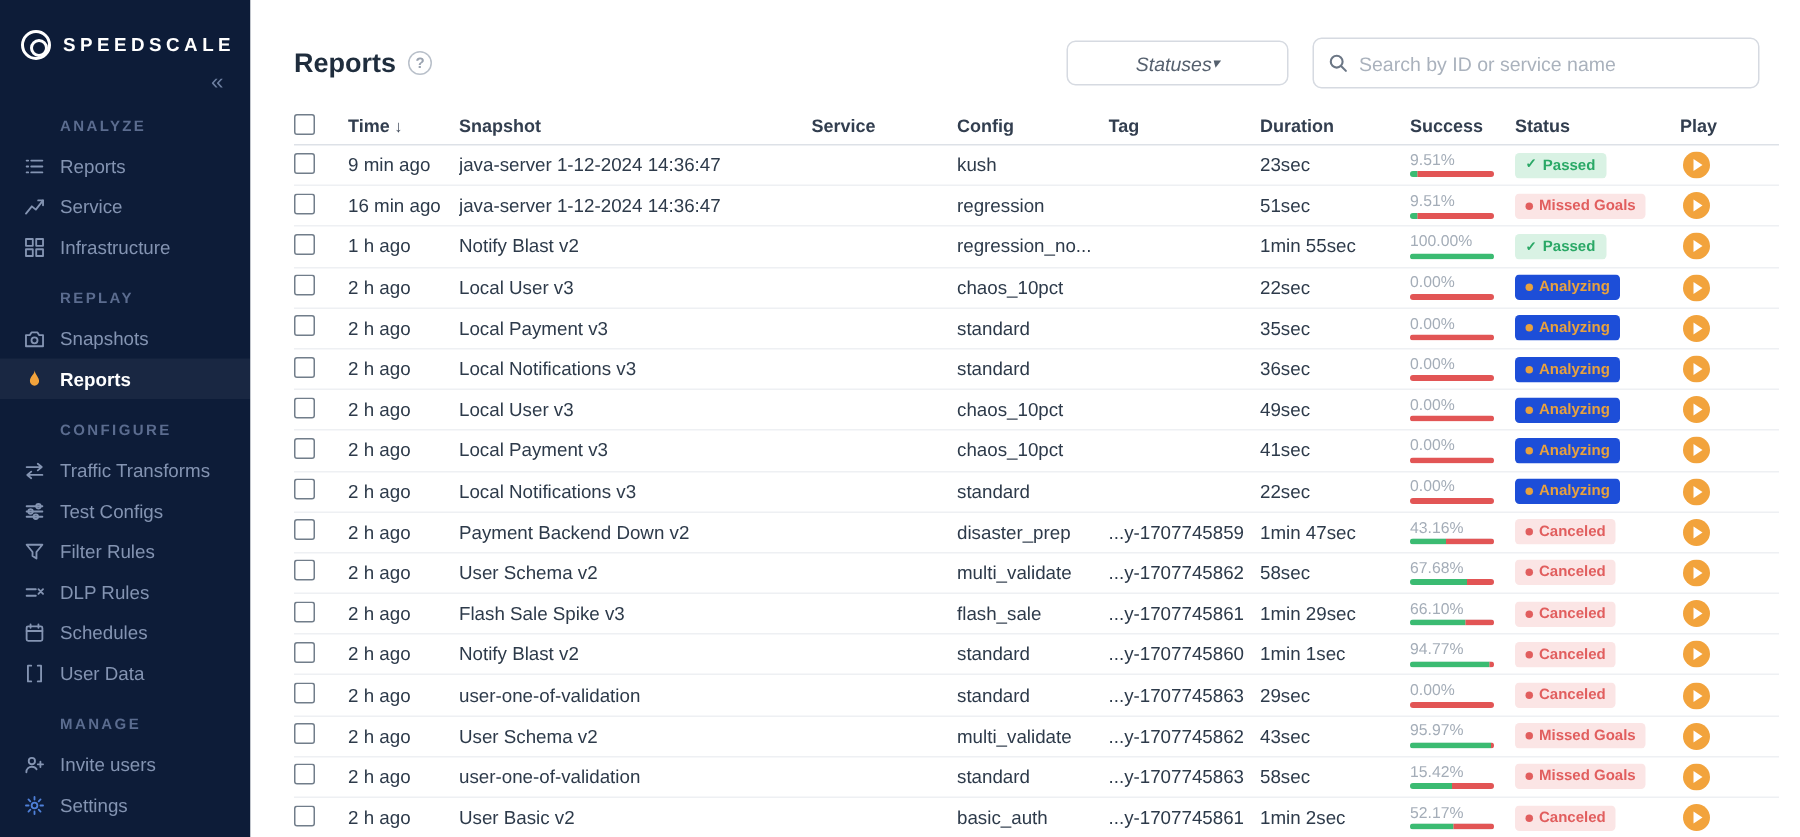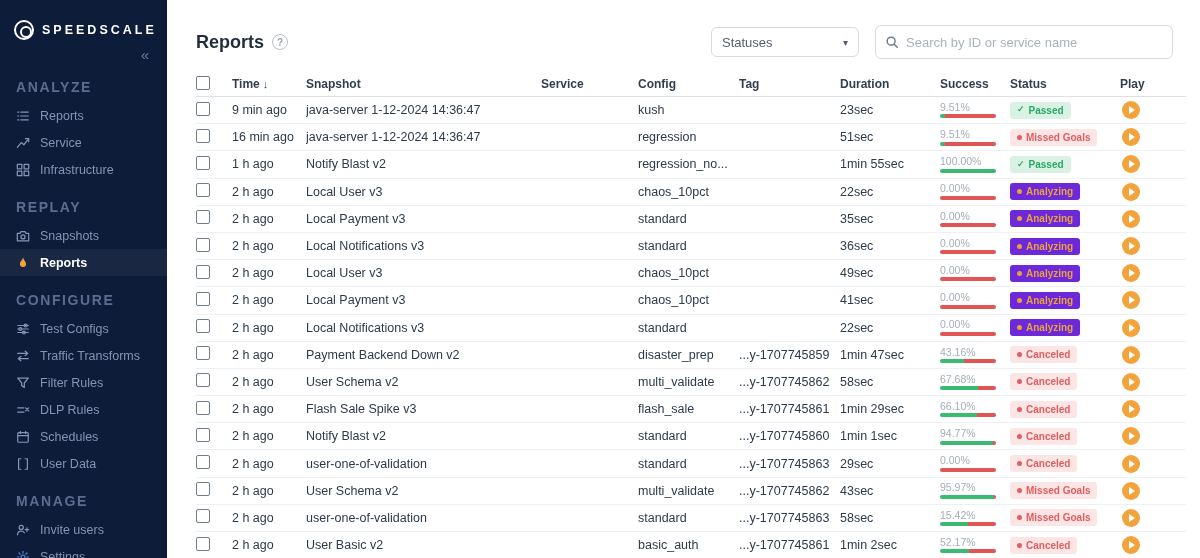--- a/index.html
+++ b/index.html
@@ -7,39 +7,39 @@
   body { font-family:"Liberation Sans", sans-serif; background:#fff; }
   .app { display:flex; width:1200px; height:558px; }
 
   
   .sidebar { width:167px; flex-shrink:0; background:#0d1c38; color:#8494b2; overflow:hidden; }
   .logo-row { display:flex; align-items:center; gap:8px; padding:20px 10px 0 14px; }
   .logo-mark { width:20px; height:20px; border:2px solid #fff; border-radius:50%; position:relative; flex-shrink:0; }
   .logo-mark::after { content:""; position:absolute; left:4px; top:4px; width:8px; height:8px; border:2px solid #fff; border-radius:50%; }
   .logo-text { color:#fff; font-weight:bold; font-size:12.5px; letter-spacing:3px; }
   .collapse { text-align:right; padding:6px 18px 0 0; color:#6d7fa0; font-size:15px; cursor:pointer; }
-  .section-label { padding:16px 16px 7px; font-size:14px; font-weight:bold; letter-spacing:1.6px; color:#5b6c8f; }
+  .section-label { padding:16px 16px 7px; font-size:10px; font-weight:bold; letter-spacing:1.6px; color:#5b6c8f;margin-left:24px; }
   .nav-item { display:flex; align-items:center; gap:10px; padding:6.5px 16px; font-size:12.5px; color:#8494b2; cursor:pointer; }
   .nav-item.active { color:#fff; font-weight:bold; background:rgba(255,255,255,0.05); }
   .nav-item.active .nav-icon { color:#f2a33c; }
   .nav-icon { width:14px; height:14px; display:inline-flex; flex-shrink:0; }
   .nav-icon svg { width:14px; height:14px; stroke:currentColor; fill:none; stroke-width:1.4; stroke-linecap:round; stroke-linejoin:round; }
   .nav-icon svg.fill path { fill:currentColor; stroke:none; }
   .nav-item[data-name="sidebar-item-settings"] .nav-icon { color:#4f80d9; }
 
   
   .main { flex:1; background:#fff; padding:0 14px 0 29px; overflow:hidden; }
   .topbar { display:flex; align-items:center; height:72px; padding-top:12px; }
   .page-title { font-size:18px; font-weight:bold; color:#1f2d3d; }
   .help { width:16px; height:16px; border:1.5px solid #b9c0ca; border-radius:50%; color:#9aa3b0;
           font-size:10px; font-weight:bold; display:inline-flex; align-items:center; justify-content:center;
           margin-left:8px; cursor:pointer; }
   .spacer { flex:1; }
   .select { width:148px; height:30px; border:1px solid #d6dae1; border-radius:6px; display:flex; align-items:center;
-            justify-content:space-between; padding:0 10px; color:#55606e; font-size:13px; margin-right:16px; cursor:pointer; background:#fff; }
+            justify-content:center; padding:0 10px; color:#55606e; font-size:13px; margin-right:16px; cursor:pointer; background:#fff;font-style:italic; }
   .caret { font-size:10px; color:#55606e; }
   .search { width:298px; height:30px; border:1px solid #d6dae1; border-radius:6px; display:flex; align-items:center;
             padding:16px 9px; gap:7px; margin-right:13px; background:#fff; }
   .search svg { width:14px; height:14px; stroke:#6b7685; fill:none; stroke-width:1.6; stroke-linecap:round; flex-shrink:0; }
   .search input { border:none; outline:none; flex:1; font-size:13px; color:#333; font-family:"Liberation Sans",sans-serif; }
   .search input::placeholder { color:#aab2bd; }
 
   
   .grid { display:grid; grid-template-columns:36px 74px 235px 97px 101px 101px 100px 70px 110px 1fr; align-items:center; }
   .thead { height:25px; border-bottom:1px solid #dde1e7; color:#323e4f; font-size:12px; font-weight:bold; }
@@ -51,21 +51,21 @@
   .success { display:flex; flex-direction:column; justify-content:center; gap:2px; }
   .pct { font-size:10.5px; color:#a4adb8; line-height:1; }
   .bar { width:56px; height:4px; border-radius:2px; overflow:hidden; display:flex; background:#e9ecef; }
   .bar .g { background:#3bbb72; height:100%; }
   .bar .r { background:#e25555; height:100%; }
 
   .badge { display:inline-flex; align-items:center; gap:4px; padding:3px 7px; border-radius:3px;
            font-size:10px; font-weight:bold; line-height:1.1; }
   .badge-passed    { background:#d9f2e4; color:#2aa866; }
   .badge-missed    { background:#fbe5e5; color:#e15e5e;align-items:center; }
-  .badge-analyzing { background:#6d28d9; color:#e8a13d; }
+  .badge-analyzing { background:#1d4ed8; color:#e8a13d; }
   .badge-canceled  { background:#fbe5e5; color:#e15e5e; }
   .bicon.dot { width:5px; height:5px; border-radius:50%; background:currentColor; display:inline-block; }
   .bicon.check { font-size:9px; }
 
   .play { width:18px; height:18px; border-radius:50%; background:#f2a33c; display:inline-flex;
           align-items:center; justify-content:center; cursor:pointer; margin-left:2px; }
   .tri { width:0; height:0; border-left:6px solid #fff; border-top:4px solid transparent;
          border-bottom:4px solid transparent; margin-left:2px; }
 </style>
 </head>
@@ -121,39 +121,39 @@
         </div>
         <div class="nav-item active" data-name="sidebar-item-reports">
           <span class="nav-icon" data-name="flame-icon">
             <svg viewBox="0 0 16 16" class="fill">
               <path d="M8 1C8.3 4 4.5 5.6 4.5 9.2a3.5 3.5 0 0 0 7 0C11.5 6.3 9 5.2 8 1z"></path>
             </svg>
           </span>
           <span data-name="sidebar-item-label">Reports</span>
         </div>
         <div class="section-label" data-name="sidebar-section-label">CONFIGURE</div>
+        <div class="nav-item" data-name="sidebar-item-traffic-transforms">
+          <span class="nav-icon" data-name="transform-arrows-icon">
+            <svg viewBox="0 0 16 16">
+              <path d="M2 5h11M10.5 2.5L13.5 5l-3 2.5"></path>
+              <path d="M14 11H3M5.5 8.5L2.5 11l3 2.5"></path>
+            </svg>
+          </span>
+          <span data-name="sidebar-item-label">Traffic Transforms</span>
+        </div>
         <div class="nav-item" data-name="sidebar-item-test-configs">
           <span class="nav-icon" data-name="sliders-icon">
             <svg viewBox="0 0 16 16">
               <path d="M2 4h12M2 8h12M2 12h12"></path>
               <circle cx="11" cy="4" r="1.7"></circle>
               <circle cx="5" cy="8" r="1.7"></circle>
               <circle cx="9" cy="12" r="1.7"></circle>
             </svg>
           </span>
           <span data-name="sidebar-item-label">Test Configs</span>
-        </div>
-        <div class="nav-item" data-name="sidebar-item-traffic-transforms">
-          <span class="nav-icon" data-name="transform-arrows-icon">
-            <svg viewBox="0 0 16 16">
-              <path d="M2 5h11M10.5 2.5L13.5 5l-3 2.5"></path>
-              <path d="M14 11H3M5.5 8.5L2.5 11l3 2.5"></path>
-            </svg>
-          </span>
-          <span data-name="sidebar-item-label">Traffic Transforms</span>
         </div>
         <div class="nav-item" data-name="sidebar-item-filter-rules">
           <span class="nav-icon" data-name="funnel-icon">
             <svg viewBox="0 0 16 16">
               <path d="M2 2.5h12L9.5 8v5l-3-2V8z"></path>
             </svg>
           </span>
           <span data-name="sidebar-item-label">Filter Rules</span>
         </div>
         <div class="nav-item" data-name="sidebar-item-dlp-rules">

